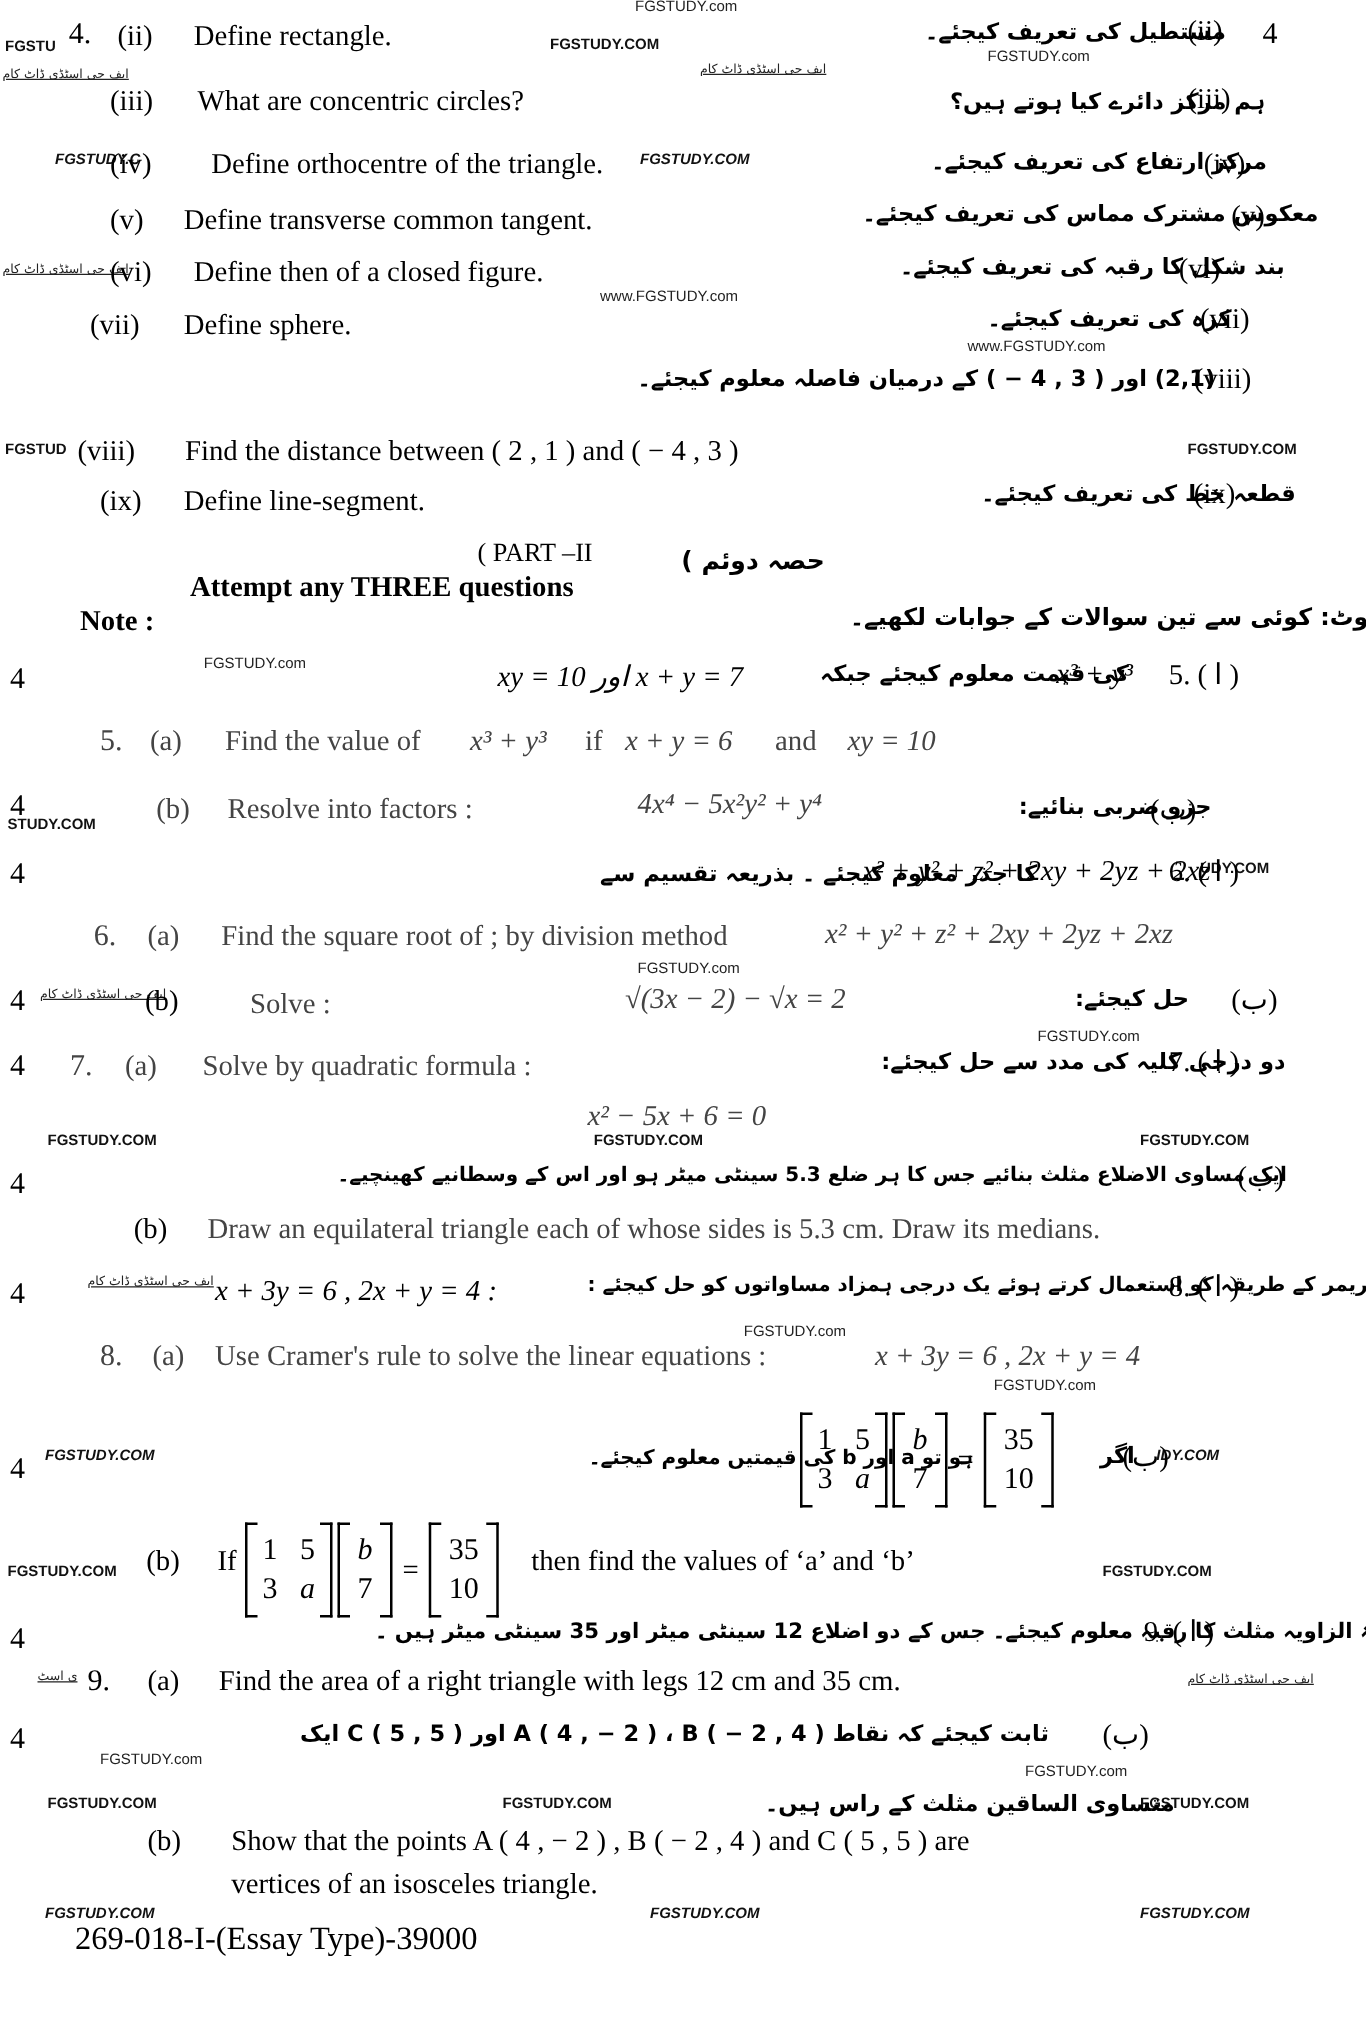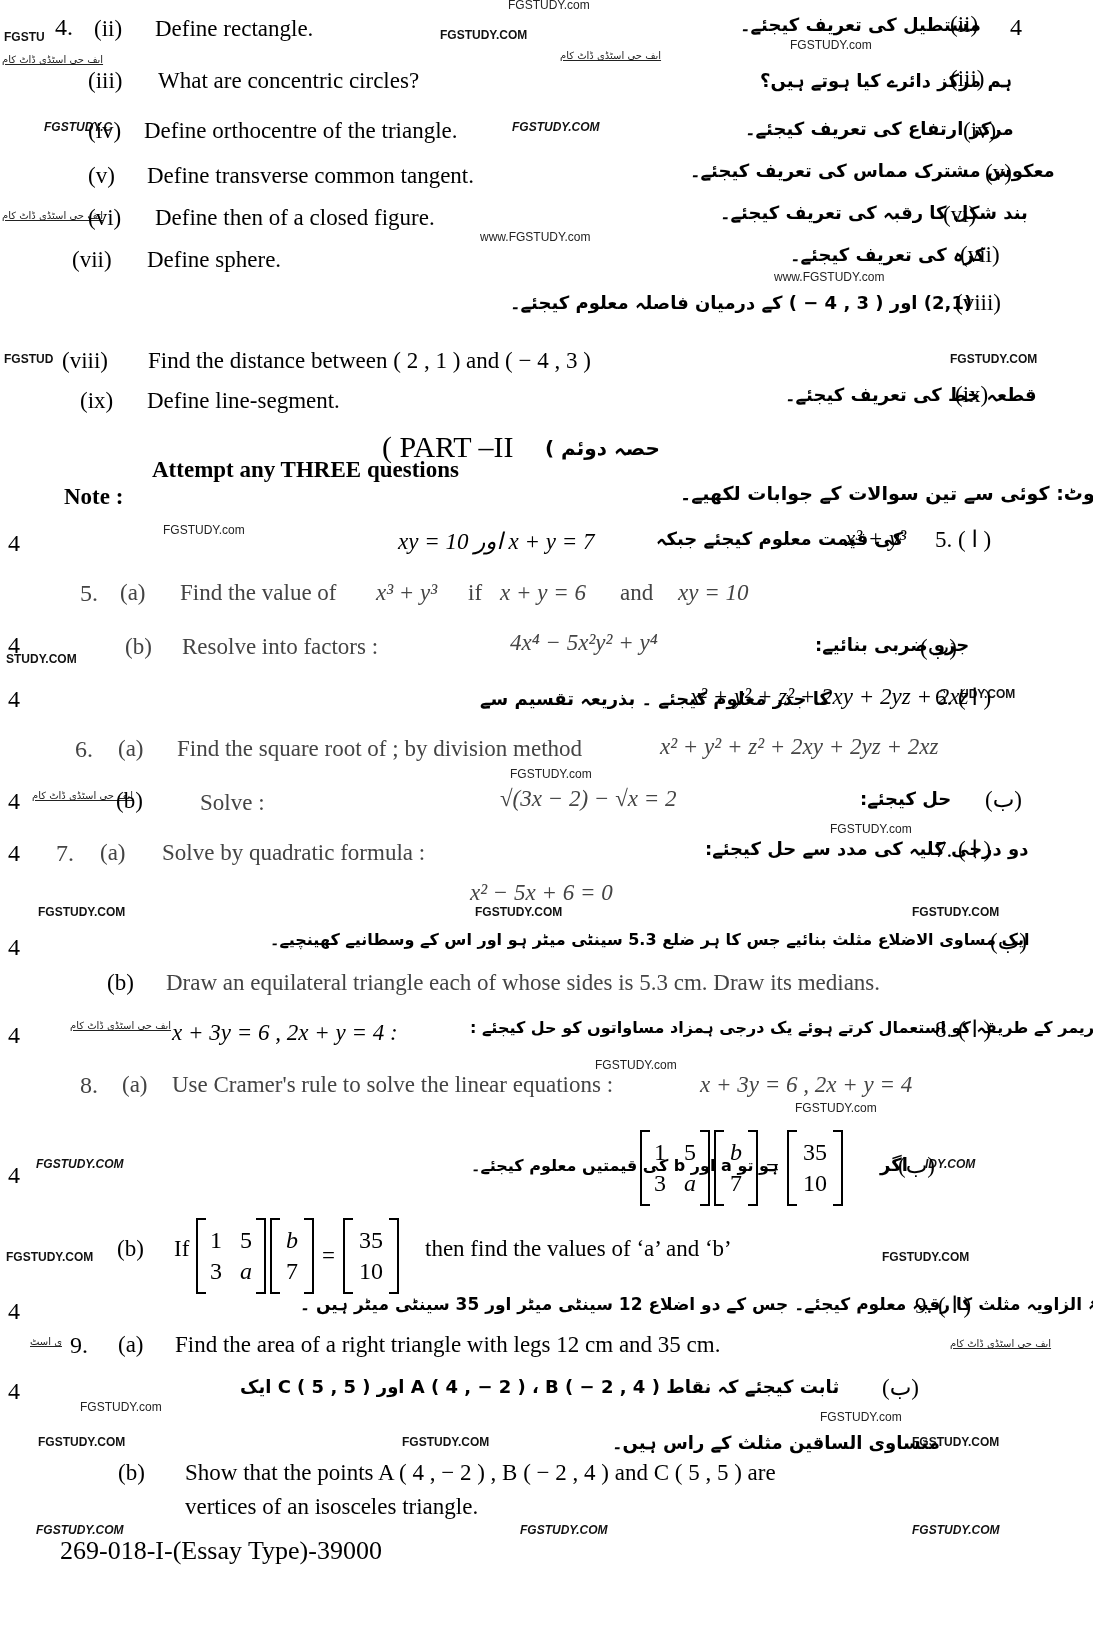--- a/index.html
+++ b/index.html
@@ -15,21 +15,21 @@
   .wm-u { font-family:"DejaVu Sans", sans-serif; font-size:10px; color:#222; direction:rtl;text-decoration:underline; }
   .math { font-style:italic; }
   .gray { color:#444; }
   .mat { display:inline-flex; align-items:center; vertical-align:middle; }
   .bracket { display:inline-block; border:2px solid #000; width:8px; height:72px; }
   .bl { border-right:none; }
   .br { border-left:none; }
   .mcell { display:inline-grid; grid-template-columns:auto auto; column-gap:18px; row-gap:4px;
            font-size:24px; padding:0 4px; text-align:center; }
   .mcol { display:inline-grid; grid-template-columns:auto; row-gap:4px; font-size:24px; padding:0 6px; text-align:center; }
-  .part { font-size:30px; }
+  .part { font-size:21px; }
   .bold { font-weight:bold; }
   .footer-code { font-size:26px; }
 </style>
 </head>
 <body>
 
 <span class="abs wm-s" style="left:508px;top:-2px;">FGSTUDY.com</span>
 <span class="abs wm" style="left:4px;top:30px;">FGSTU</span>
 <span class="abs wm" style="left:440px;top:28px;">FGSTUDY.COM</span>
 <span class="abs wm-s" style="left:790px;top:38px;">FGSTUDY.com</span>
@@ -73,21 +73,21 @@
   <span class="abs en" style="left:155px;top:16px;">Define rectangle.</span>
   <span class="abs ur" style="left:740px;top:14px;">مستطیل کی تعریف کیجئے۔</span>
   <span class="abs en" style="left:950px;top:12px;">(ii)</span>
 
   <span class="abs en" style="left:88px;top:68px;">(iii)</span>
   <span class="abs en" style="left:158px;top:68px;">What are concentric circles?</span>
   <span class="abs ur" style="left:760px;top:70px;">ہم مرکز دائرے کیا ہوتے ہیں؟</span>
   <span class="abs en" style="left:950px;top:66px;">(iii)</span>
 
   <span class="abs en" style="left:88px;top:118px;">(iv)</span>
-  <span class="abs en" style="left:144px;top:118px;">Define orthocentre of the triangle.</span>
+  <span class="abs en" style="left:169px;top:118px;">Define orthocentre of the triangle.</span>
   <span class="abs ur" style="left:745px;top:118px;">مرکز ارتفاع کی تعریف کیجئے۔</span>
   <span class="abs en" style="left:963px;top:118px;">(iv)</span>
 
   <span class="abs en" style="left:88px;top:163px;">(v)</span>
   <span class="abs en" style="left:147px;top:163px;">Define transverse common tangent.</span>
   <span class="abs ur" style="left:690px;top:160px;">معکوس مشترک مماس کی تعریف کیجئے۔</span>
   <span class="abs en" style="left:985px;top:160px;">(v)</span>
 
   <span class="abs en" style="left:88px;top:205px;">(vi)</span>
   <span class="abs en" style="left:155px;top:205px;">Define then of a closed figure.</span>

